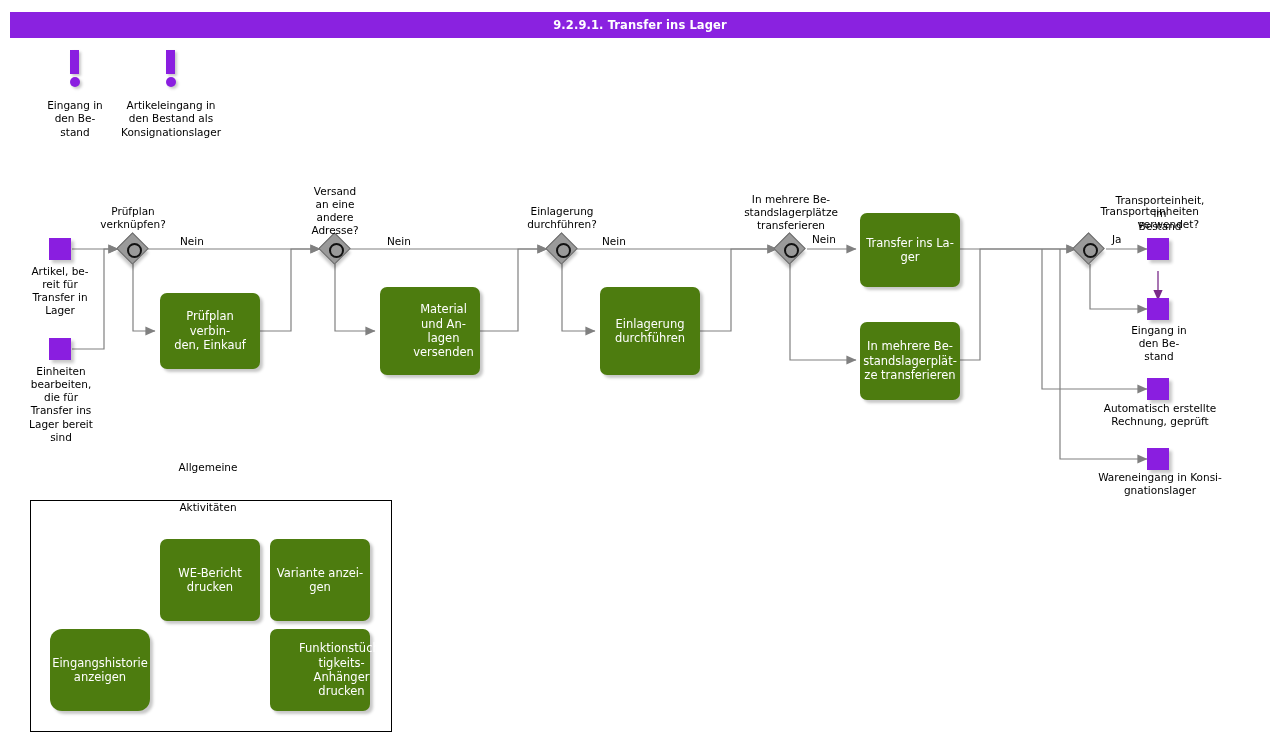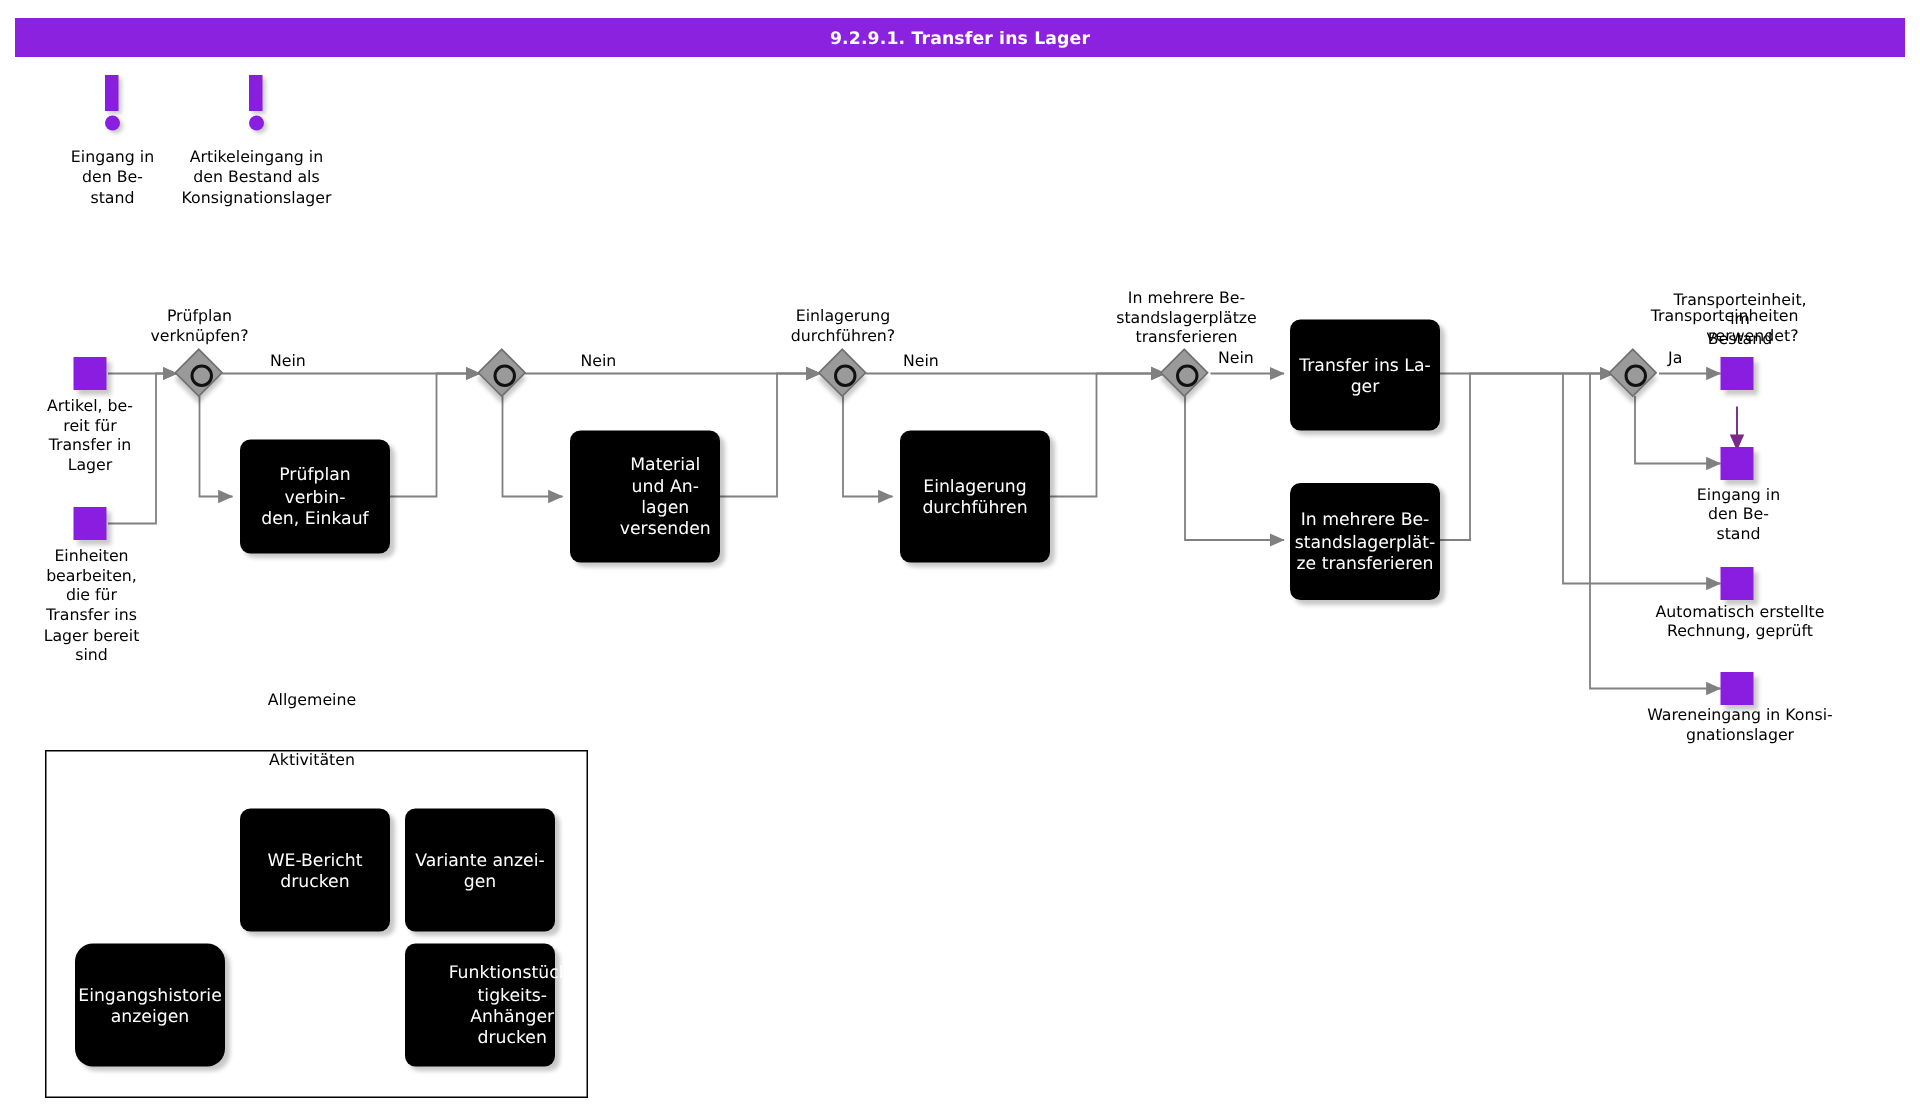--- a/index.html
+++ b/index.html
@@ -17,21 +17,21 @@
     background:#8a22e0;
     display:flex;align-items:center;justify-content:center;
   }
   .titlebar .t{
     color:#fff;font-size:11.5px;font-weight:bold;letter-spacing:.1px;
     font-family:"DejaVu Sans","Liberation Sans",sans-serif;
   }
 
   
   .task{
-    position:absolute;background:#000000;border-radius:7px;
+    position:absolute;background:#4d7c0f;border-radius:7px;
     box-shadow:3px 3px 3px rgba(0,0,0,.22);
     display:flex;align-items:center;justify-content:center;
     color:#fff;text-align:center;line-height:1.25;
     font-size:11.5px;padding:2px 5px;box-sizing:border-box;
     white-space:pre-line;
   }
 
   
   .evt{
     position:absolute;width:22px;height:22px;background:#8a1ee0;
@@ -185,20 +185,24 @@
     <div class="ring"></div>
   </div>
   <div class="gw-label" style="left:78px;top:205px;width:110px;">Prüfplan
 verknüpfen?</div>
   <div class="edge-label" style="left:180px;top:235px;">Nein</div>
 
   <div class="gw" style="left:320px;top:234px;">
     <div class="dia"></div>
     <div class="ring"></div>
   </div>
+  <div class="gw-label" style="left:288px;top:185px;width:94px;">Versand
+an eine
+andere
+Adresse?</div>
   <div class="edge-label" style="left:387px;top:235px;">Nein</div>
 
   <div class="gw" style="left:547px;top:234px;">
     <div class="dia"></div>
     <div class="ring"></div>
   </div>
   <div class="gw-label" style="left:504px;top:205px;width:116px;">Einlagerung
 durchführen?</div>
   <div class="edge-label" style="left:602px;top:235px;">Nein</div>
 

